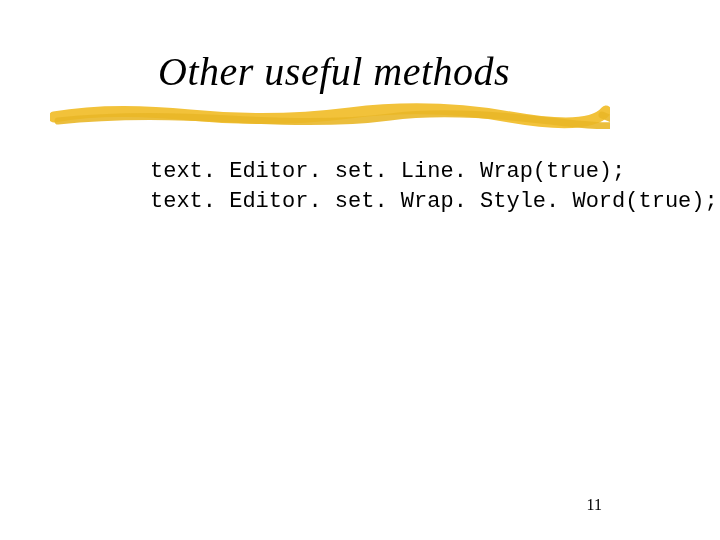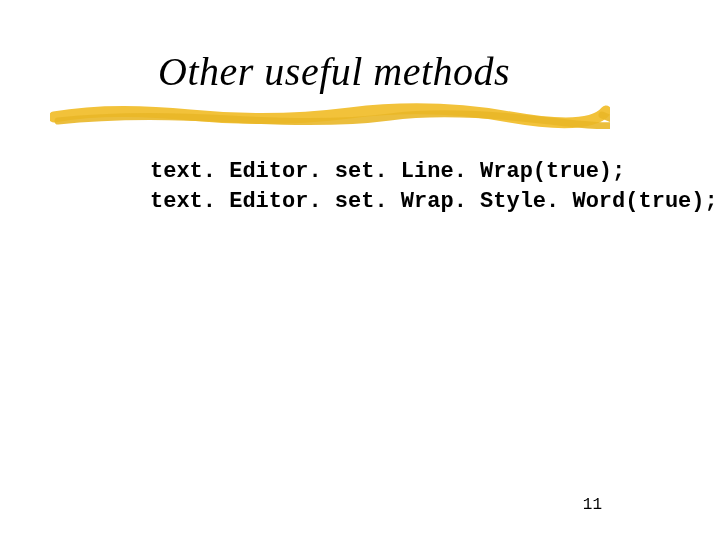--- a/index.html
+++ b/index.html
@@ -64,29 +64,29 @@
   .note {
     font-family: "Times New Roman", Times, serif;
     font-size: 17px;
     font-style: italic;
     font-weight: 400;
   }
   .code-block {
     margin: 22px 0 0 100px;
     font-family: "Courier New", Courier, monospace;
     font-size: 22px;
-    font-weight: bold;
+    font-weight: normal;
     line-height: 1.35;
     white-space: pre;
   }
   .page-num {
     position: absolute;
     right: 34px;
     bottom: 26px;
-    font-family: Liberation Mono, monospace;
+    font-family: Liberation Serif, serif;
     font-size: 16px;
     color: #000;
   }
 </style>
 </head>
 <body>
 
 <div class="slide">
 
   <h1 class="title">Other useful methods</h1>

